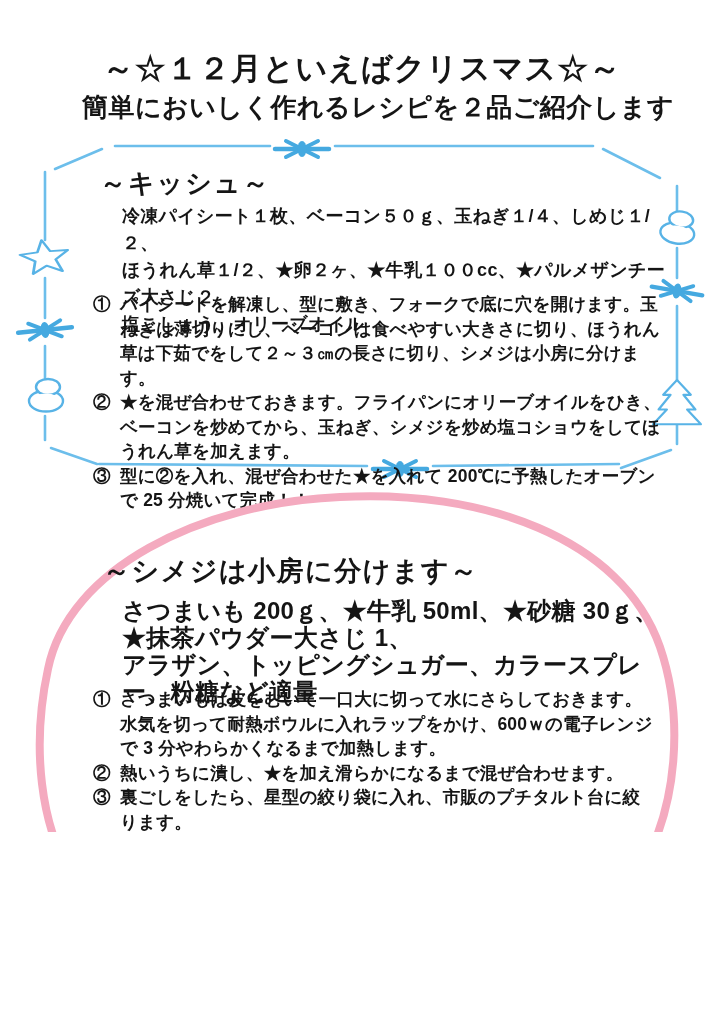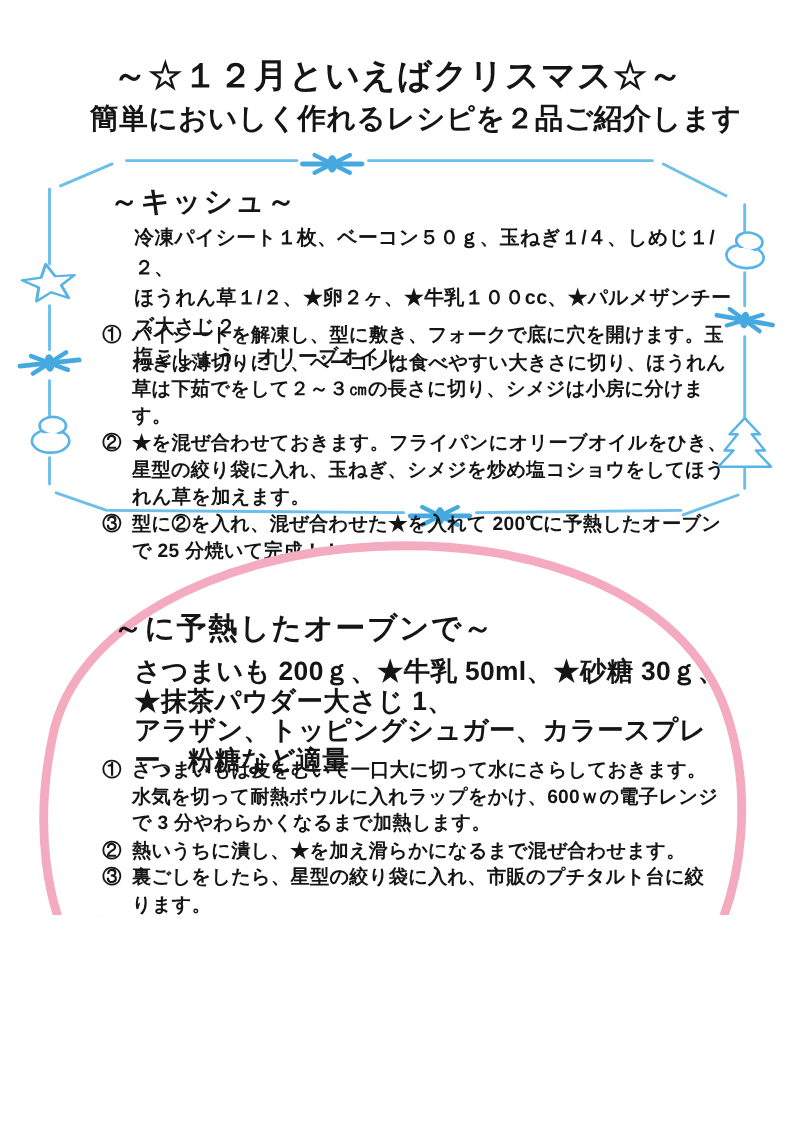--- a/index.html
+++ b/index.html
@@ -103,21 +103,21 @@
       <div>ほうれん草１/２、★卵２ヶ、★牛乳１００cc、★パルメザンチーズ大さじ２、</div>
       <div>塩こしょう、オリーブオイル</div>
     </div>
     <div class="steps q-steps">
       <div class="step">
         <span class="num">①</span>
         <span class="txt">パイシートを解凍し、型に敷き、フォークで底に穴を開けます。玉ねぎは薄切りにし、ベーコンは食べやすい大きさに切り、ほうれん草は下茹でをして２～３㎝の長さに切り、シメジは小房に分けます。</span>
       </div>
       <div class="step">
         <span class="num">②</span>
-        <span class="txt">★を混ぜ合わせておきます。フライパンにオリーブオイルをひき、星型の絞り袋に入れ、玉ねぎ、シメジを炒め塩コショウをしてほうれん草を加えます。</span>
+        <span class="txt">★を混ぜ合わせておきます。フライパンにオリーブオイルをひき、ベーコンを炒めてから、玉ねぎ、シメジを炒め塩コショウをしてほうれん草を加えます。</span>
       </div>
       <div class="step">
         <span class="num">③</span>
         <span class="txt">型に②を入れ、混ぜ合わせた★を入れて 200℃に予熱したオーブンで 25 分焼いて完成！！</span>
       </div>
     </div>
   </div>
 
   <svg class="pink-bubble" width="710" height="549" viewBox="0 0 710 549">
     <g fill="none" stroke="#f4aabf" stroke-width="8" stroke-linecap="round">
@@ -130,21 +130,21 @@
     <path d="M330 22
              C 470 14 612 62 650 172
              C 674 242 668 332 630 396
              C 585 468 460 502 340 502
              C 230 502 118 480 68 410
              C 28 354 22 268 38 194
              C 58 94 190 28 330 22 Z" fill="#ffffff" stroke="#f4aabf" stroke-width="8"></path>
   </svg>
 
   <div>
-    <div class="t-title">～に予熱したオーブンで～</div>
+    <div class="t-title">～シメジは小房に分けます～</div>
     <div class="t-ing">
       <div>さつまいも 200ｇ、★牛乳 50ml、★砂糖 30ｇ、★抹茶パウダー大さじ 1、</div>
       <div>アラザン、トッピングシュガー、カラースプレー、粉糖など適量</div>
     </div>
     <div class="steps t-steps">
       <div class="step">
         <span class="num">①</span>
         <span class="txt">さつまいもは皮をむいて一口大に切って水にさらしておきます。水気を切って耐熱ボウルに入れラップをかけ、600ｗの電子レンジで 3 分やわらかくなるまで加熱します。</span>
       </div>
       <div class="step">

